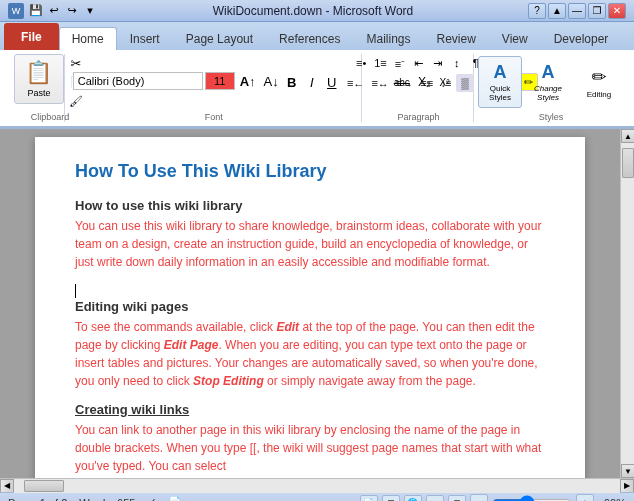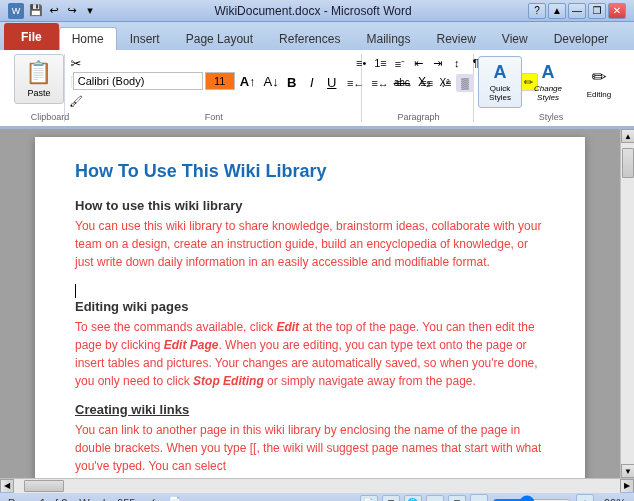--- a/index.html
+++ b/index.html
@@ -33,21 +33,21 @@
     
     .ribbon-content { background: white; border-bottom: 2px solid #a0b8d8; padding: 4px 8px; display: flex; gap: 2px; align-items: stretch; }
     .ribbon-group { display: flex; flex-direction: column; align-items: center; border-right: 1px solid #d0d8e8; padding: 0 6px; min-width: 50px; }
     .ribbon-group:last-child { border-right: none; }
     .ribbon-group-label { font-size: 9px; color: #666; margin-top: 2px; }
     .ribbon-group-content { display: flex; gap: 2px; align-items: center; flex: 1; }
     .paste-btn { width: 50px; height: 50px; background: linear-gradient(to bottom, #f8f8f8, #e8e8e8); border: 1px solid #c0c8d8; border-radius: 3px; display: flex; flex-direction: column; align-items: center; justify-content: center; cursor: pointer; font-size: 9px; gap: 2px; }
     .font-row1 { display: flex; gap: 2px; align-items: center; margin-bottom: 2px; }
     .font-row2 { display: flex; gap: 2px; align-items: center; }
     .font-name-box { width: 140px; height: 18px; border: 1px solid #c0c0c0; font-size: 11px; padding: 0 4px; background: white; }
-    .font-size-box { width: 30px; height: 18px; border: 1px solid #c0c0c0; font-size: 11px; padding: 0 2px; background: #f97316; text-align: center; }
+    .font-size-box { width: 30px; height: 18px; border: 1px solid #c0c0c0; font-size: 11px; padding: 0 2px; background: #ef4444; text-align: center; }
     .small-btn { height: 18px; min-width: 18px; border: 1px solid transparent; background: transparent; font-size: 11px; cursor: pointer; padding: 0 2px; display: flex; align-items: center; justify-content: center; border-radius: 2px; }
     .bold { font-weight: bold; }
     .italic { font-style: italic; }
     .underline { text-decoration: underline; }
     .strikethrough { text-decoration: line-through; }
     .para-row { display: flex; gap: 1px; align-items: center; margin-bottom: 1px; }
     .style-btn-large { display: flex; flex-direction: column; align-items: center; justify-content: center; width: 44px; height: 52px; border: 1px solid transparent; border-radius: 3px; cursor: pointer; font-size: 9px; gap: 2px; }
     .editing-btn { display: flex; flex-direction: column; align-items: center; justify-content: center; width: 50px; height: 52px; cursor: pointer; font-size: 9px; gap: 2px; border: 1px solid transparent; border-radius: 3px; }
     .doc-scroll { flex: 1; overflow-y: auto; overflow-x: hidden; background: #a0a0a0; padding: 8px 16px; }
     .doc-scroll::-webkit-scrollbar { width: 14px; }
@@ -92,21 +92,21 @@
 <div class="title-bar">
   <div class="title-bar-left">
     <div class="title-icon">W</div>
     <div class="qat">
       <div class="qat-btn">💾</div>
       <div class="qat-btn">↩</div>
       <div class="qat-btn">↪</div>
       <div class="qat-btn">▾</div>
     </div>
   </div>
-  <span class="title-text">WikiDocument.docx - Microsoft Word</span>
+  <span class="title-text">WikiDocument.down - Microsoft Word</span>
   <div class="window-controls">
     <div class="win-btn">?</div>
     <div class="win-btn">▲</div>
     <div class="win-btn">—</div>
     <div class="win-btn">❐</div>
     <div class="win-btn" style="background: linear-gradient(to bottom,#f87070,#d84040); color:white;">✕</div>
   </div>
 </div>
 
 <div class="ribbon">

